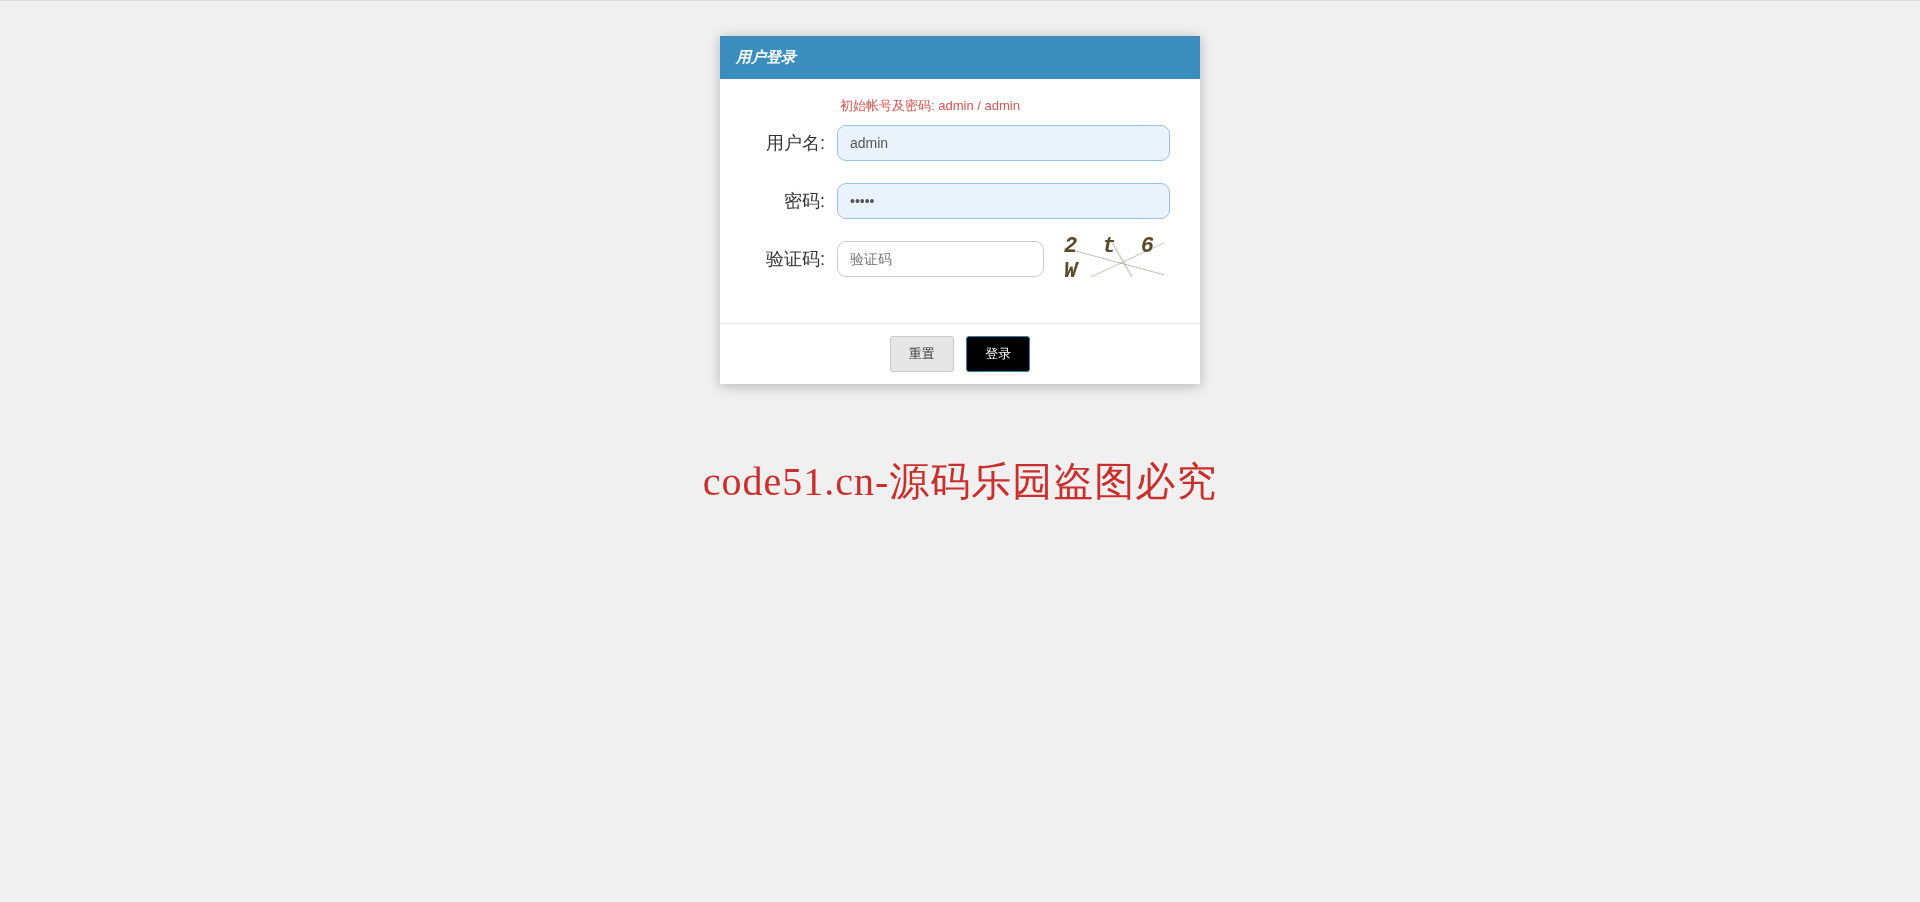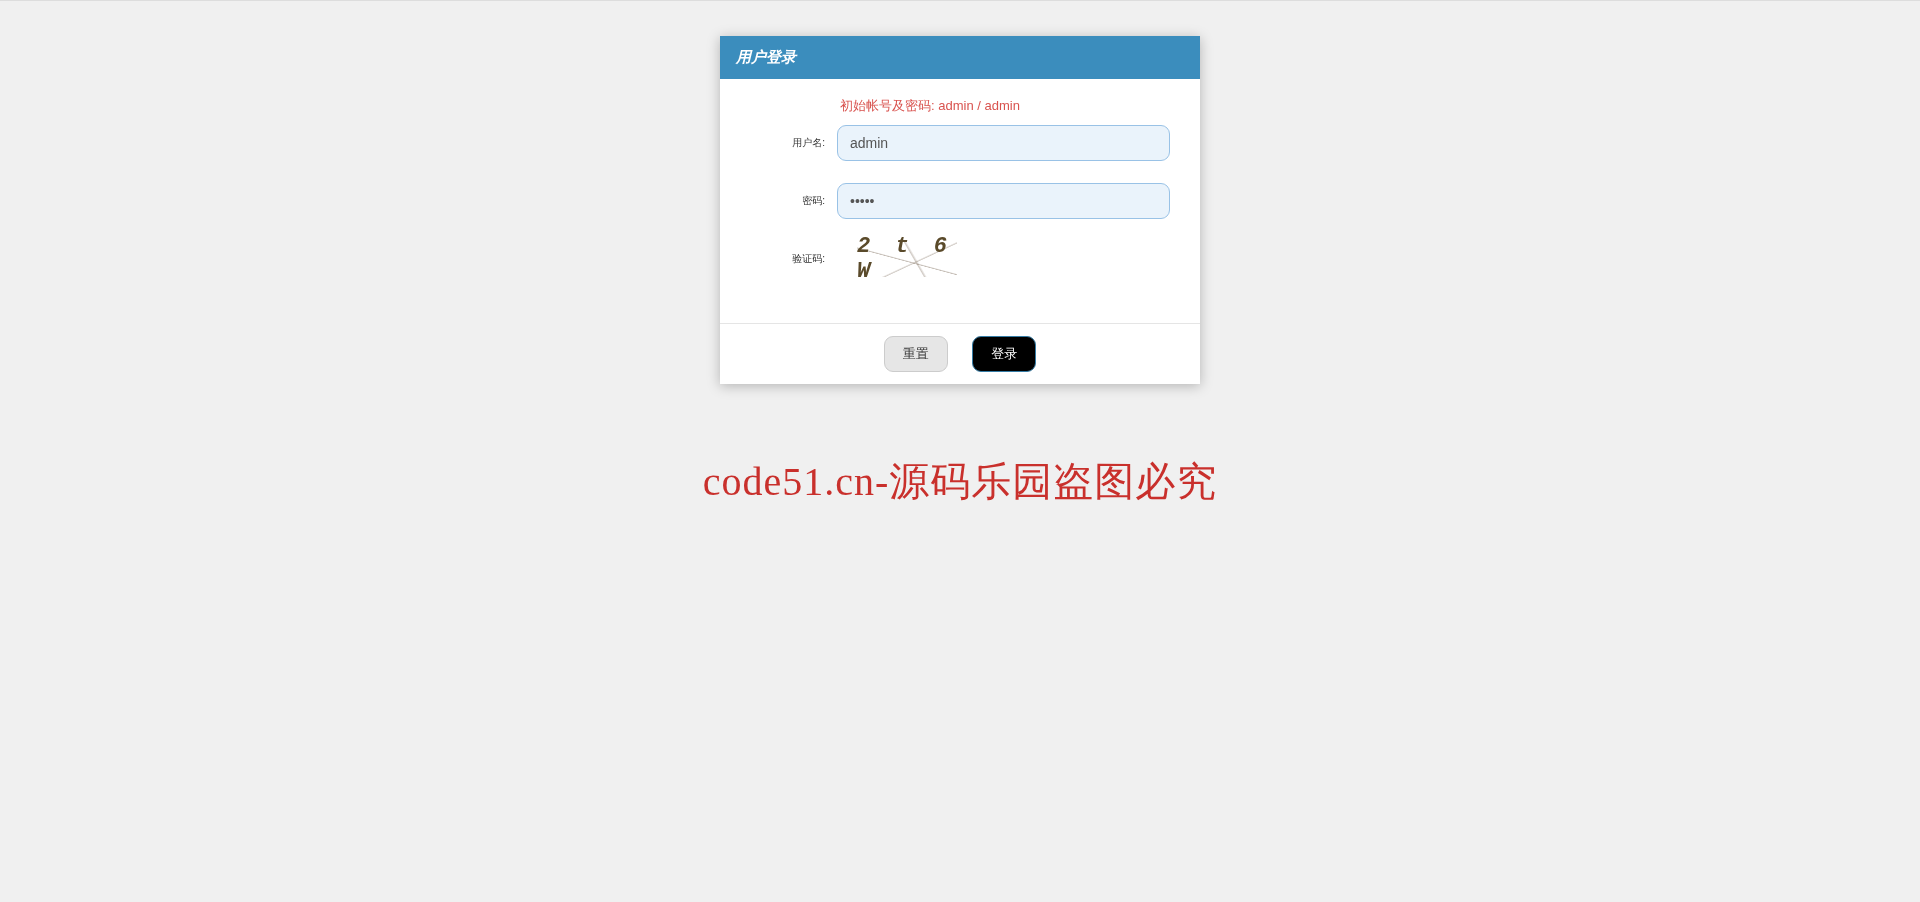--- a/index.html
+++ b/index.html
@@ -38,21 +38,21 @@
       margin-bottom: 10px;
     }
     .form-row {
       display: flex;
       align-items: center;
       margin-bottom: 22px;
     }
     .form-label {
       width: 75px;
       text-align: right;
-      font-size: 10px;
+      font-size: 18px;
       color: #333;
       margin-right: 12px;
     }
     .form-input {
       flex: 1;
       height: 36px;
       padding: 6px 12px;
       font-size: 14px;
       border: 1px solid #99c2e6;
       border-radius: 9px;
@@ -89,24 +89,24 @@
     .panel-footer {
       border-top: 1px solid #e5e5e5;
       padding: 12px;
       text-align: center;
       background: #fff;
     }
     .btn {
       display: inline-block;
       padding: 8px 18px;
       font-size: 13px;
-      border-radius: 9px;
+      border-radius: 3px;
       border: 1px solid transparent;
       cursor: pointer;
-      margin: 0 10px;
+      margin: 0 4px;
     }
     .btn-default {
       background: #e6e6e6;
       border-color: #ccc;
       color: #333;
     }
     .btn-primary {
       background: #000000;
       border-color: #357ca5;
       color: #fff;
@@ -133,20 +133,21 @@
       <input type="text" class="form-input" value="admin" style="">
     </div>
 
     <div class="form-row">
       <label class="form-label">密码:</label>
       <input type="text" class="form-input" value="•••••" style="">
     </div>
 
     <div class="form-row captcha-row">
       <label class="form-label">验证码:</label>
+      <input type="text" class="form-input plain" placeholder="验证码" style="">
       <div class="captcha-img">2 t 6 W</div>
     </div>
   </div>
   <div class="panel-footer">
     <button class="btn btn-default">重置</button>
     <button class="btn btn-primary">登录</button>
   </div>
 </div>
 
 <div class="watermark">code51.cn-源码乐园盗图必究</div>

